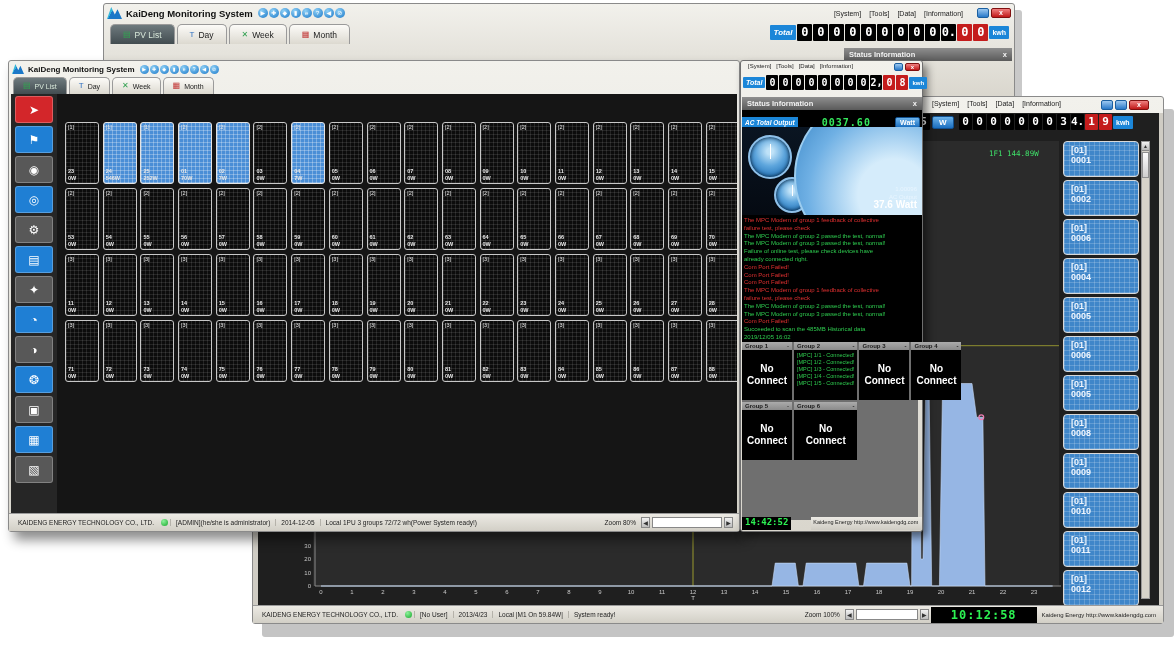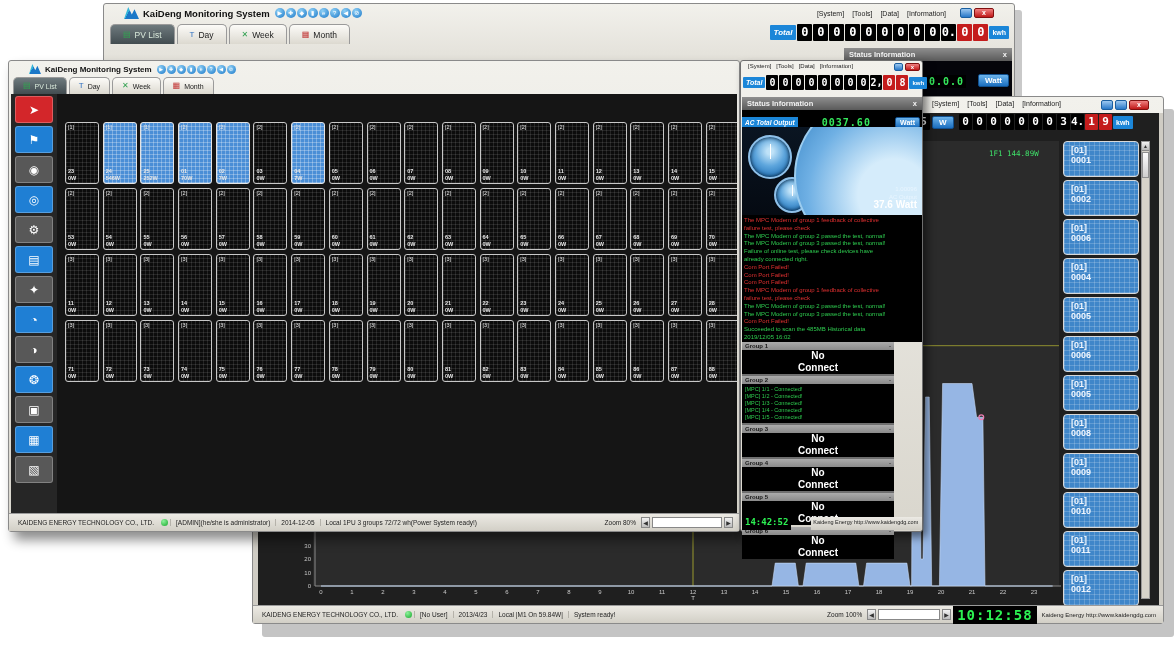--- a/index.html
+++ b/index.html
@@ -1,20 +1,20 @@
 <!DOCTYPE html>
 <html><head>
 <meta charset="utf-8">
 <style>
   * { margin:0; padding:0; box-sizing:border-box; }
   html,body { background:#ffffff; font-family:"Liberation Sans", sans-serif; }
   #stage { position:relative; width:1175px; height:655px; overflow:hidden; background:#ffffff; }
 
   .win { position:absolute; background:linear-gradient(#f2f1ec,#d9d6cd); border:1px solid #8a8a8a; border-radius:3px; }
-  .tb { position:absolute; left:0; top:0; right:0; height:18px; display:flex; align-items:center; gap:4px; padding:0 20px; }
+  .tb { position:absolute; left:0; top:0; right:0; height:18px; display:flex; align-items:center; gap:4px; padding:0 3px; }
   .logo { width:15px; height:12px; background:linear-gradient(120deg,#35b6d9 35%,#1b78c8 35%); clip-path:polygon(0 100%,28% 0,52% 62%,70% 18%,100% 100%); }
   .wtitle { font-size:9.5px; font-weight:bold; color:#111; white-space:nowrap; }
   .ticon { width:10px; height:10px; border-radius:50%; background:radial-gradient(circle at 35% 30%,#8fd0f6,#1b78c8); color:#fff; font-size:6px; line-height:10px; text-align:center; margin-left:1px; flex:0 0 auto; }
   .menu { font-size:7px; color:#222; margin-left:8px; white-space:nowrap; }
   .winbtns { display:flex; gap:2px; align-items:center; }
   .btn-min { width:12px; height:10px; border:1px solid #1b5fa0; border-radius:2px; background:linear-gradient(#9cc8f0,#2878c8); }
   .btn-close { width:20px; height:10px; border:1px solid #801010; border-radius:2px; background:linear-gradient(#f08080,#c01818); color:#fff; font-size:7px; line-height:8px; text-align:center; font-weight:bold; }
 
   .tabs { position:absolute; display:flex; gap:2px; align-items:flex-end; }
   .tab { height:18px; padding:0 12px; display:flex; align-items:center; gap:4px; font-size:8px; color:#222; background:linear-gradient(#fcfbf8,#dcd9d0); border:1px solid #9a9a9a; border-bottom:none; border-radius:5px 5px 0 0; white-space:nowrap; }
@@ -34,21 +34,21 @@
   .seg { color:#35e85c; background:#000; font-family:"DejaVu Sans Mono",monospace; font-weight:bold; letter-spacing:1px; }
   .watt { background:linear-gradient(#6db4ec,#1b6fc0); color:#fff; font-size:8px; font-weight:bold; border:1px solid #11508f; border-radius:2px; padding:1px 6px; }
 
   .sb { position:absolute; left:0; right:0; bottom:0; height:18px; background:linear-gradient(#eceae4,#d2cfc6); border-top:1px solid #9a9a9a; display:flex; align-items:center; font-size:6.5px; color:#222; padding:0 4px; }
   .sbseg { padding:0 5px; border-left:1px solid #b5b2aa; white-space:nowrap; }
   .sbseg:first-child { border-left:none; }
   .dot { width:7px; height:7px; border-radius:50%; background:radial-gradient(circle at 35% 30%,#8df29b,#18a82c); margin:0 2px; }
   .zoomlbl { font-size:6.5px; white-space:nowrap; margin-right:3px; }
   .arr { width:9px; height:11px; background:linear-gradient(#f2f2f2,#bdbdbd); border:1px solid #888; font-size:6px; line-height:10px; text-align:center; color:#333; }
   .track { background:#fff; border:1px solid #888; height:11px; }
-  .clock { background:#000; color:#2cf152; font-family:"DejaVu Sans Mono",monospace; font-weight:bold; font-size:14px; letter-spacing:1px; padding:1px 4px; }
+  .clock { background:#000; color:#2cf152; font-family:"DejaVu Sans Mono",monospace; font-weight:bold; font-size:12px; letter-spacing:1px; padding:1px 20px; }
 
   
   #backwin { left:103px; top:3px; width:912px; height:96px; box-shadow:7px 7px 0 #c9c9c9; }
   #backwin .tabs { left:6px; top:20px; }
   #backwin .tab { height:20px; font-size:8.5px; }
   #bw-si-head { position:absolute; left:740px; top:44px; width:168px; }
   #bw-si-body { position:absolute; left:740px; top:57px; width:168px; height:39px; background:#04040a; }
   #bw-seg { position:absolute; right:46px; top:14px; font-size:10px; padding:1px 2px; }
   #bw-watt { position:absolute; right:3px; top:13px; }
 
@@ -106,21 +106,21 @@
   #gaugearea { position:absolute; left:1px; top:66px; width:180px; height:88px; background:linear-gradient(#0a1522,#050a12); overflow:hidden; }
   .gauge { position:absolute; border-radius:50%; border:2px solid #8fc0e8; background:radial-gradient(circle at 50% 36%,#bfe2f8 0 10%,#5ea6dd 45%,#2e7dc0 75%,#1b5c9c); box-shadow:inset 0 0 4px #03101e; }
   .gauge::after { content:""; position:absolute; left:50%; top:18%; width:1px; height:36%; background:#fff; }
   .qcirc { position:absolute; right:-34px; bottom:-42px; width:162px; height:162px; border-radius:50%; border:2px solid #9ccdef; background:radial-gradient(circle at 62% 62%,#d5ecfb 0 26%,#6fb0e4 62%,#2e7dc0); }
   .qtext { position:absolute; right:5px; bottom:6px; text-align:right; color:#e8f5ff; line-height:8px; }
   .qtext .q1,.qtext .q2 { font-size:6px; }
   .qtext .q3 { font-size:10px; font-weight:bold; color:#fff; }
   #logarea { position:absolute; left:1px; top:154px; width:180px; height:127px; background:#000; padding:2px 2px; overflow:hidden; }
   .logln { font-size:6px; line-height:7.8px; white-space:nowrap; }
   .logln.red { color:#e03030; } .logln.green { color:#2ecc4f; }
-  #groups { position:absolute; left:1px; top:281px; width:152px; height:178px; display:grid; grid-template-columns:1fr; grid-template-rows:1fr 1fr 1fr; gap:2px; background:#6f6f6f; }
+  #groups { position:absolute; left:1px; top:281px; width:176px; height:178px; display:grid; grid-template-columns:1fr 1fr 1fr 1fr; grid-template-rows:1fr 1fr 1fr; gap:2px; background:#6f6f6f; }
   .grp { background:#000; display:flex; flex-direction:column; }
   .grphead { background:linear-gradient(#ababab,#8a8a8a); color:#1a1a1a; font-size:6px; font-weight:bold; padding:1px 3px; display:flex; justify-content:space-between; }
   .grpbody { flex:1; display:flex; align-items:center; justify-content:center; }
   .nocon { color:#fff; font-weight:bold; font-size:10px; text-align:center; line-height:12px; width:50px; }
   .grplines { align-items:flex-start; justify-content:flex-start; flex-direction:column; padding:2px 3px; }
   .grpln { font-size:5.5px; line-height:7px; color:#2ecc4f; white-space:nowrap; }
   #p-strip { position:absolute; left:1px; bottom:1px; width:180px; height:13px; display:flex; align-items:stretch;gap:20px; }
   #p-strip .clock { font-size:9px; padding:0 3px; letter-spacing:0; }
   #p-site { flex:1; background:linear-gradient(#eceae4,#cfccc4); font-size:5.5px; color:#222; padding:2px 2px; white-space:nowrap; overflow:hidden; }
   .sitelbl { font-size:6px; color:#222; white-space:nowrap; padding:0 3px; }
@@ -189,24 +189,20 @@
           <span class="digit">0</span>
           <span class="digit">0.</span>
           <span class="digit red">0</span>
           <span class="digit red">0</span>
         </span>
       <span class="cunit">kwh</span>
     </div>
     <div class="sihead" id="bw-si-head">
       <span>Status Information</span>
       <span>x</span>
-    </div>
-    <div id="bw-si-body">
-      <span class="seg" id="bw-seg">0.0.0</span>
-      <span class="watt" id="bw-watt">Watt</span>
     </div>
   </div>
 
   <div class="win" id="rightwin">
     <div class="menus">
         <span class="menu">[System]</span>
         <span class="menu">[Tools]</span>
         <span class="menu">[Data]</span>
         <span class="menu">[Information]</span>
       </div>

